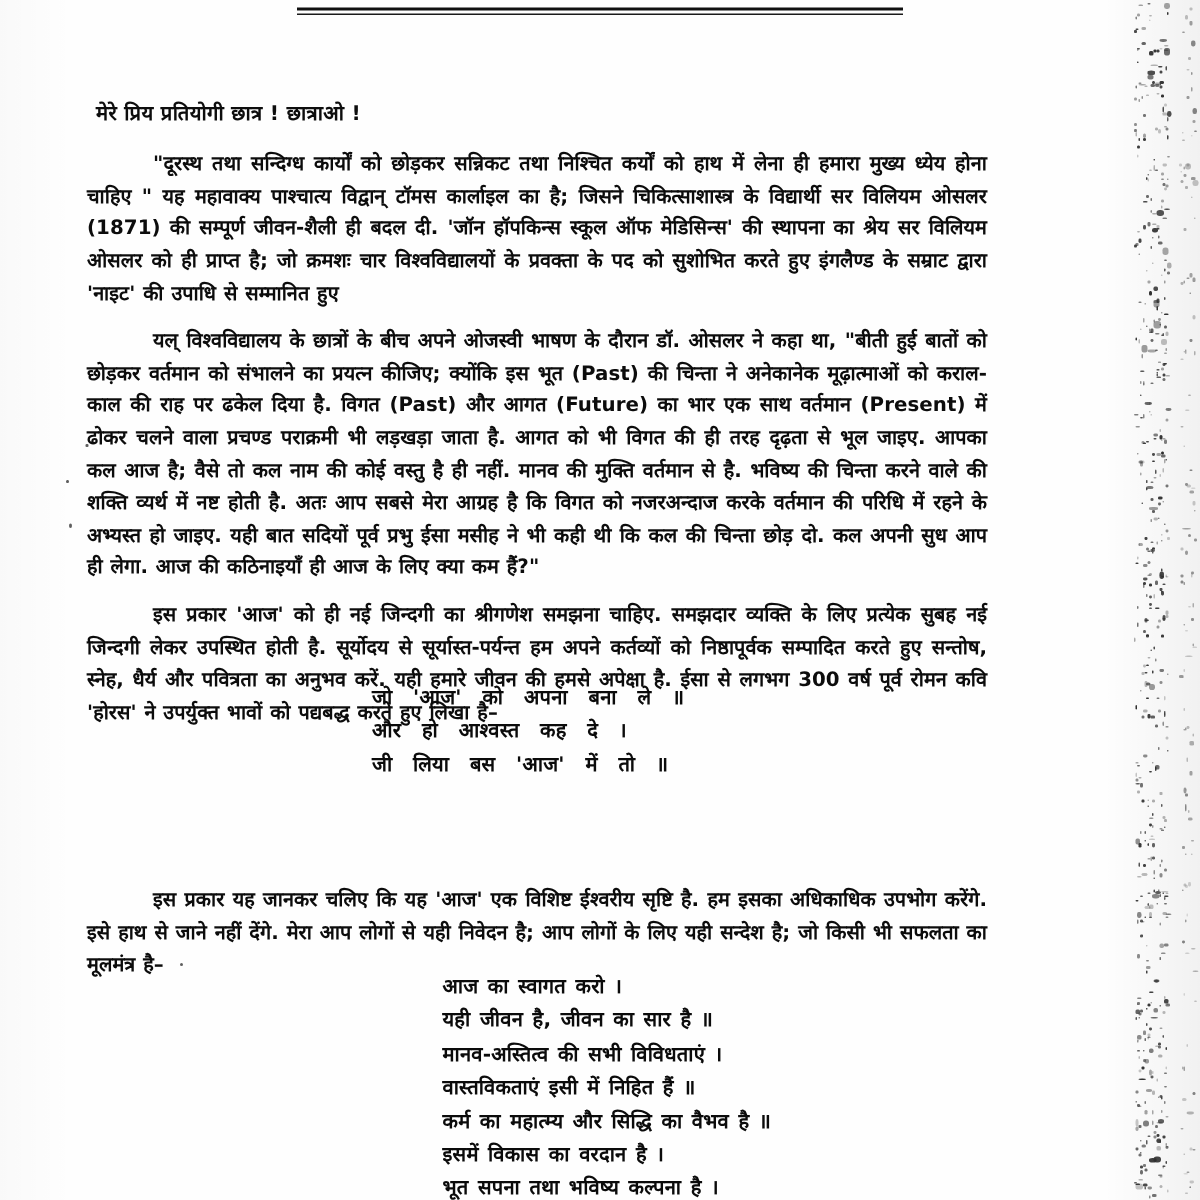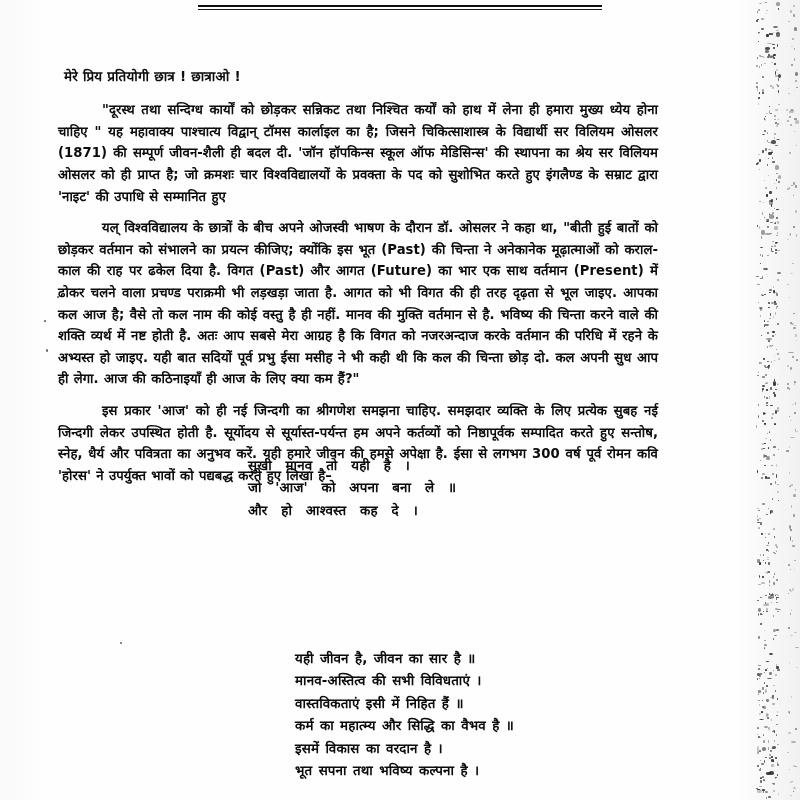--- a/index.html
+++ b/index.html
@@ -166,27 +166,31 @@
     <div class="salutation">मेरे प्रिय प्रतियोगी छात्र ! छात्राओ !</div>
 
     <p class="para gap-md">"दूरस्थ तथा सन्दिग्ध कार्यों को छोड़कर सन्निकट तथा निश्चित कर्यों को हाथ में लेना ही हमारा मुख्य ध्येय होना चाहिए " यह महावाक्य पाश्चात्य विद्वान् टॉमस कार्लाइल का है; जिसने चिकित्साशास्त्र के विद्यार्थी सर विलियम ओसलर (1871) की सम्पूर्ण जीवन-शैली ही बदल दी. 'जॉन हॉपकिन्स स्कूल ऑफ मेडिसिन्स' की स्थापना का श्रेय सर विलियम ओसलर को ही प्राप्त है; जो क्रमशः चार विश्वविद्यालयों के प्रवक्ता के पद को सुशोभित करते हुए इंगलैण्ड के सम्राट द्वारा 'नाइट' की उपाधि से सम्मानित हुए</p>
 
     <p class="para gap-md">यल् विश्वविद्यालय के छात्रों के बीच अपने ओजस्वी भाषण के दौरान डॉ. ओसलर ने कहा था, "बीती हुई बातों को छोड़कर वर्तमान को संभालने का प्रयत्न कीजिए; क्योंकि इस भूत (Past) की चिन्ता ने अनेकानेक मूढ़ात्माओं को कराल-काल की राह पर ढकेल दिया है. विगत (Past) और आगत (Future) का भार एक साथ वर्तमान (Present) में ढोकर चलने वाला प्रचण्ड पराक्रमी भी लड़खड़ा जाता है. आगत को भी विगत की ही तरह दृढ़ता से भूल जाइए. आपका कल आज है; वैसे तो कल नाम की कोई वस्तु है ही नहीं. मानव की मुक्ति वर्तमान से है. भविष्य की चिन्ता करने वाले की शक्ति व्यर्थ में नष्ट होती है. अतः आप सबसे मेरा आग्रह है कि विगत को नजरअन्दाज करके वर्तमान की परिधि में रहने के अभ्यस्त हो जाइए. यही बात सदियों पूर्व प्रभु ईसा मसीह ने भी कही थी कि कल की चिन्ता छोड़ दो. कल अपनी सुध आप ही लेगा. आज की कठिनाइयाँ ही आज के लिए क्या कम हैं?"</p>
 
     <p class="para">इस प्रकार 'आज' को ही नई जिन्दगी का श्रीगणेश समझना चाहिए. समझदार व्यक्ति के लिए प्रत्येक सुबह नई जिन्दगी लेकर उपस्थित होती है. सूर्योदय से सूर्यास्त-पर्यन्त हम अपने कर्तव्यों को निष्ठापूर्वक सम्पादित करते हुए सन्तोष, स्नेह, धैर्य और पवित्रता का अनुभव करें. यही हमारे जीवन की हमसे अपेक्षा है. ईसा से लगभग 300 वर्ष पूर्व रोमन कवि 'होरस' ने उपर्युक्त भावों को पद्यबद्ध करते हुए लिखा है–</p>
   </div>
 
   <ul class="verse v1">
-    <li>सुखी मानव तो यही है ।</li>
     <li>जो 'आज' को अपना बना ले ॥</li>
     <li>और हो आश्वस्त कह दे ।</li>
+    <li>जी लिया बस 'आज' में तो ॥</li>
   </ul>
 
+  <div class="body-col" style="top:590px;">
+    <p class="para">इस प्रकार यह जानकर चलिए कि यह 'आज' एक विशिष्ट ईश्वरीय सृष्टि है. हम इसका अधिकाधिक उपभोग करेंगे. इसे हाथ से जाने नहीं देंगे. मेरा आप लोगों से यही निवेदन है; आप लोगों के लिए यही सन्देश है; जो किसी भी सफलता का मूलमंत्र है–</p>
+  </div>
 
   <ul class="verse v2">
+    <li>आज का स्वागत करो ।</li>
     <li>यही जीवन है, जीवन का सार है ॥</li>
     <li>मानव-अस्तित्व की सभी विविधताएं ।</li>
     <li>वास्तविकताएं इसी में निहित हैं ॥</li>
     <li>कर्म का महात्म्य और सिद्धि का वैभव है ॥</li>
     <li>इसमें विकास का वरदान है ।</li>
     <li>भूत सपना तथा भविष्य कल्पना है ।</li>
   </ul>
 
   <div class="speckle-band right" id="spkA">
       <i class="spk" style="left:14.3px;top:510.8px;width:0.9px;height:2.8px;opacity:0.95"></i>

